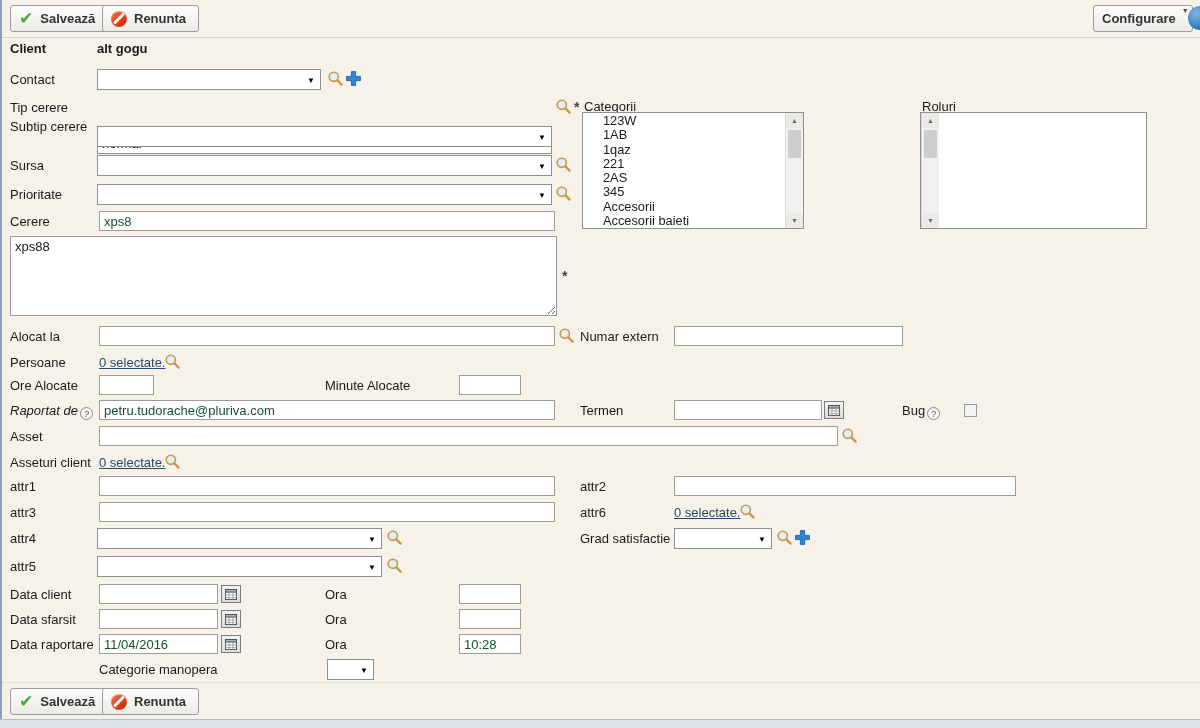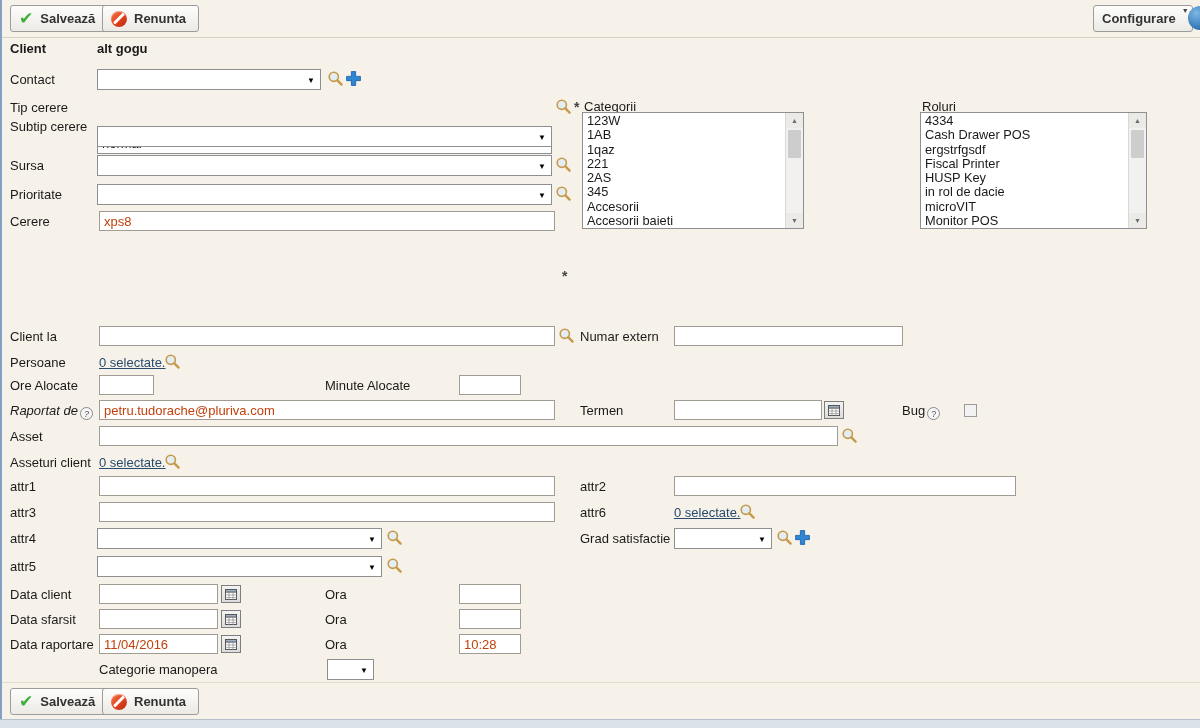--- a/index.html
+++ b/index.html
@@ -49,21 +49,21 @@
     position:absolute;right:-12px;top:6px;width:24px;height:24px;border-radius:50%;
     background:radial-gradient(circle at 35% 30%,#7db8e4,#2f74b5 70%);
   }
   
   .lbl{position:absolute;left:8px;font-size:13px;color:#1a1a1a;white-space:nowrap;}
   .lbl2{position:absolute;font-size:13px;color:#1a1a1a;white-space:nowrap;}
   .bold{font-weight:bold;}
   .inp{
     position:absolute;height:20px;box-sizing:border-box;
     border:1px solid #a19c93;background:#fff;
-    font-family:inherit;font-size:13px;color:#c2410c;padding:1px 4px;
+    font-family:inherit;font-size:13px;color:#14532d;padding:1px 4px;
   }
   .sel{
     position:absolute;height:21px;box-sizing:border-box;
     border:1px solid #8f8f8f;background:#fff;cursor:default;
   }
   .sel .sel-val{display:block;padding:2px 18px 0 4px;font-size:13px;white-space:nowrap;overflow:hidden;}
   .sel::after{
     content:"▼";position:absolute;right:5px;top:6px;font-size:8px;color:#000;
   }
   .link{color:#274a6d;text-decoration:underline;cursor:pointer;}
@@ -87,21 +87,21 @@
   textarea.bigtxt{
     position:absolute;left:8px;top:236px;width:547px;height:80px;box-sizing:border-box;
     border:1px solid #999;background:#fff;font-family:inherit;font-size:13px;
     padding:2px 4px;resize:both;color:#1a1a1a;
   }
   
   .lb{
     position:absolute;width:222px;height:117px;box-sizing:border-box;
     border:1px solid #8f8f8f;background:#fff;display:flex;
   }
-  .lb-items{flex:1;overflow:hidden;padding-top:1px;}
+  .lb-items{flex:1;overflow:hidden;padding-top:1px;margin-left:16px;}
   .lb-item{font-size:12.8px;line-height:14.3px;padding-left:4px;white-space:nowrap;cursor:default;}
   .lb-sb{width:17px;background:#f2f1ef;border-left:1px solid #d8d8d8;position:relative;}
   .sb-up,.sb-down{
     position:absolute;left:0;width:17px;height:15px;text-align:center;
     font-size:7px;color:#6c6c6c;line-height:15px;background:#eceae7;cursor:pointer;
   }
   .sb-up{top:0;}
   .sb-down{bottom:0;}
   .sb-thumb{position:absolute;left:2px;top:17px;width:13px;height:28px;background:#cdcdcd;border-radius:1px;cursor:pointer;}
   
@@ -174,30 +174,20 @@
     </div>
     <div class="lb-sb">
       <span class="sb-up">▲</span>
       <span class="sb-thumb"></span>
       <span class="sb-down">▼</span>
     </div>
   </div>
 
   <span class="lbl2" style="left:920px;top:99px;">Roluri</span>
   <div class="lb" style="left:918px;top:112px;width:227px;">
-    <div class="lb-items">
-      <div class="lb-item">4334</div>
-          <div class="lb-item">Cash Drawer POS</div>
-          <div class="lb-item">ergstrfgsdf</div>
-          <div class="lb-item">Fiscal Printer</div>
-          <div class="lb-item">HUSP Key</div>
-          <div class="lb-item">in rol de dacie</div>
-          <div class="lb-item">microVIT</div>
-          <div class="lb-item">Monitor POS</div>
-    </div>
     <div class="lb-sb">
       <span class="sb-up">▲</span>
       <span class="sb-thumb"></span>
       <span class="sb-down">▼</span>
     </div>
   </div>
 
   <span class="lbl" style="top:119px;">Subtip cerere</span>
   <div class="sel" style="left:95px;top:126px;width:455px;">
     <span class="sel-val"></span>
@@ -221,23 +211,24 @@
   <span class="ico" style="left:553px;top:185px;">
     <svg width="17" height="17" viewBox="0 0 17 17">
           <circle cx="6.8" cy="6.8" r="4.6" fill="#e3edf6" stroke="#c59a4a" stroke-width="1.6"></circle>
           <line x1="10.4" y1="10.4" x2="14.6" y2="14.6" stroke="#c59a4a" stroke-width="2.4" stroke-linecap="round"></line>
         </svg>
   </span>
 
   <span class="lbl" style="top:214px;">Cerere</span>
   <input class="inp" style="left: 97px; top: 211px; width: 456px;" value="xps8">
 
+  <textarea class="bigtxt" style="">xps88</textarea>
   <span class="req" style="left:560px;top:268px;">*</span>
 
-  <span class="lbl" style="top:329px;">Client la</span>
+  <span class="lbl" style="top:329px;">Alocat la</span>
   <input class="inp" style="left: 97px; top: 326px; width: 456px;" value="">
   <span class="ico" style="left:556px;top:327px;">
     <svg width="17" height="17" viewBox="0 0 17 17">
           <circle cx="6.8" cy="6.8" r="4.6" fill="#e3edf6" stroke="#c59a4a" stroke-width="1.6"></circle>
           <line x1="10.4" y1="10.4" x2="14.6" y2="14.6" stroke="#c59a4a" stroke-width="2.4" stroke-linecap="round"></line>
         </svg>
   </span>
   <span class="lbl2" style="left:578px;top:329px;">Numar extern</span>
   <input class="inp" style="left: 672px; top: 326px; width: 229px;" value="">
 

